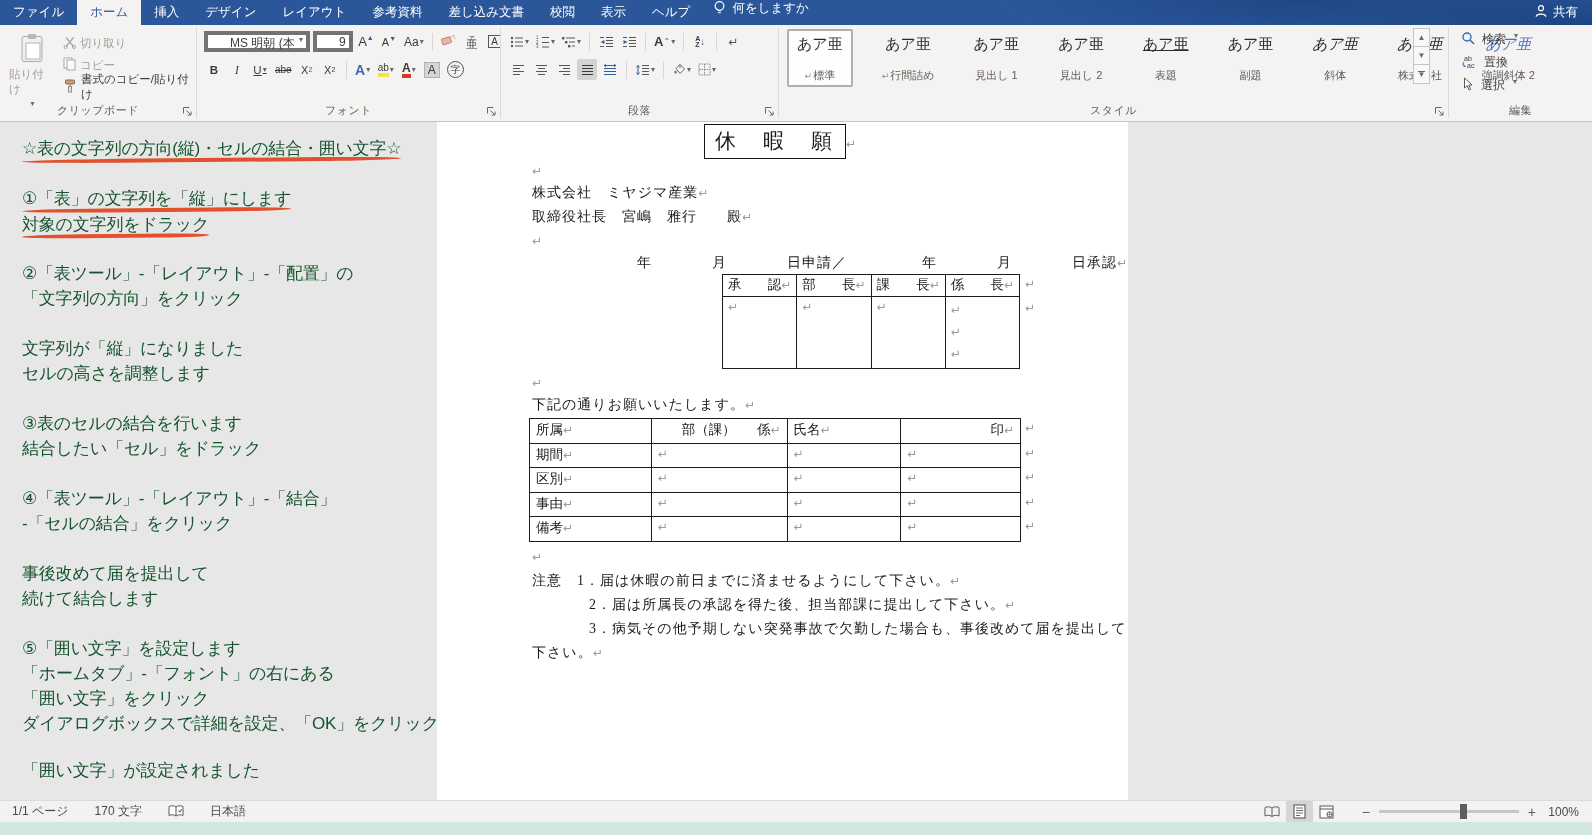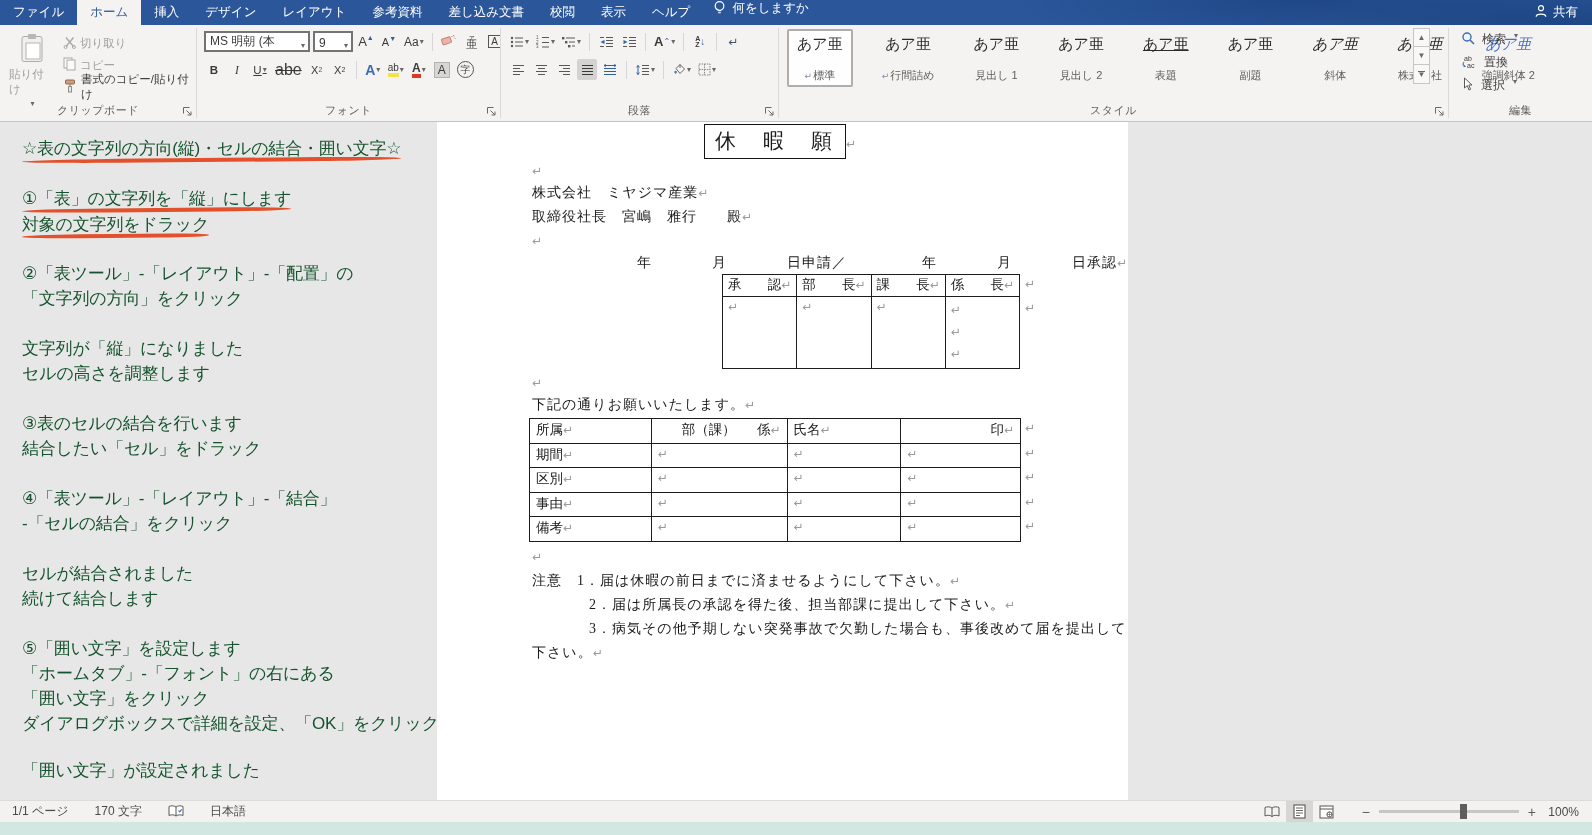--- a/index.html
+++ b/index.html
@@ -20,25 +20,25 @@
 .gsep{position:absolute;top:3px;height:90px;width:1px;background:#dbd9d7}
 .launcher{position:absolute;right:3px;bottom:4px;width:11px;height:11px}
 .row{position:absolute;display:flex;align-items:center;gap:3px}
 .vsep{width:1px;height:18px;background:#d8d6d4;margin:0 3px}
 .sbtn{display:flex;align-items:center;gap:4px;height:22px;padding:0 3px;border-radius:2px}
 .sbtn.gray{color:#a19f9d}
 .ibtn{display:flex;align-items:center;justify-content:center;min-width:20px;height:21px;padding:0 2px;border-radius:2px}
 .ibtn.sel{background:#d5d3d1}
 .caret{font-size:8px;color:#6a6866;margin-left:1px}
 .bigbtn{position:absolute;left:9px;top:5px;width:46px;height:85px;display:flex;flex-direction:column;align-items:center;color:#a19f9d;gap:2px;padding-top:3px}
-.combo{display:flex;align-items:flex-end;background:#fff;border:2px solid #737373;height:21px;font-size:12px;padding-left:4px}
+.combo{display:flex;align-items:flex-start;background:#fff;border:4px solid #737373;height:21px;font-size:12px;padding-left:22px}
 .combo .caret{margin-left:auto;padding:0 3px}
 .bold{font-weight:700}.ital{font-style:italic;font-family:"Liberation Serif",serif}
 .u-ln{text-decoration:underline}
-.strike{text-decoration:line-through;font-size:16px}
+.strike{text-decoration:line-through;font-size:10px}
 .chipA{background:#d8d6d4;border:1px solid #b5b3b1;padding:0 3px;font-size:12px}
 .encl{border:1px solid #555;font-size:10px;padding:0 2px}
 .circ{border:1.3px solid #555;border-radius:50%;width:17px;height:17px;display:inline-flex;align-items:center;justify-content:center;font-size:10px}
 .rubyic{display:inline-flex;flex-direction:column;align-items:center;line-height:6px;font-size:11px}
 .rubyic i{font-style:normal;font-size:6px;line-height:5px}
 .scAZ{display:inline-flex;flex-direction:column;line-height:6px;font-size:7px;font-weight:700}
 
 .gallery{position:absolute;left:8px;top:4px;height:58px;display:flex;gap:19px}
 .stitem{min-width:62px;padding:4px 8px 2px;display:flex;flex-direction:column;align-items:center;justify-content:space-between;border:2px solid transparent;border-radius:2px}
 .stitem.sel{border-color:#b0aeac;background:#fefefe}
@@ -489,21 +489,21 @@
     </div>
     <div class="spara" style="top: 289px;">
       <div class="sline">③表のセルの結合を行います</div>
       <div class="sline">結合したい「セル」をドラック</div>
     </div>
     <div class="spara" style="top: 364px;">
       <div class="sline">④「表ツール」-「レイアウト」-「結合」</div>
       <div class="sline">-「セルの結合」をクリック</div>
     </div>
     <div class="spara" style="top: 439px;">
-      <div class="sline">セルが結合されました</div>
+      <div class="sline">事後改めて届を提出して</div>
       <div class="sline">続けて結合します</div>
     </div>
     <div class="spara" style="top: 514px;">
       <div class="sline">⑤「囲い文字」を設定します</div>
       <div class="sline">「ホームタブ」-「フォント」の右にある</div>
       <div class="sline">「囲い文字」をクリック</div>
       <div class="sline">ダイアログボックスで詳細を設定、「OK」をクリック</div>
     </div>
     <div class="spara" style="top: 636px;">
       <div class="sline">「囲い文字」が設定されました</div>

